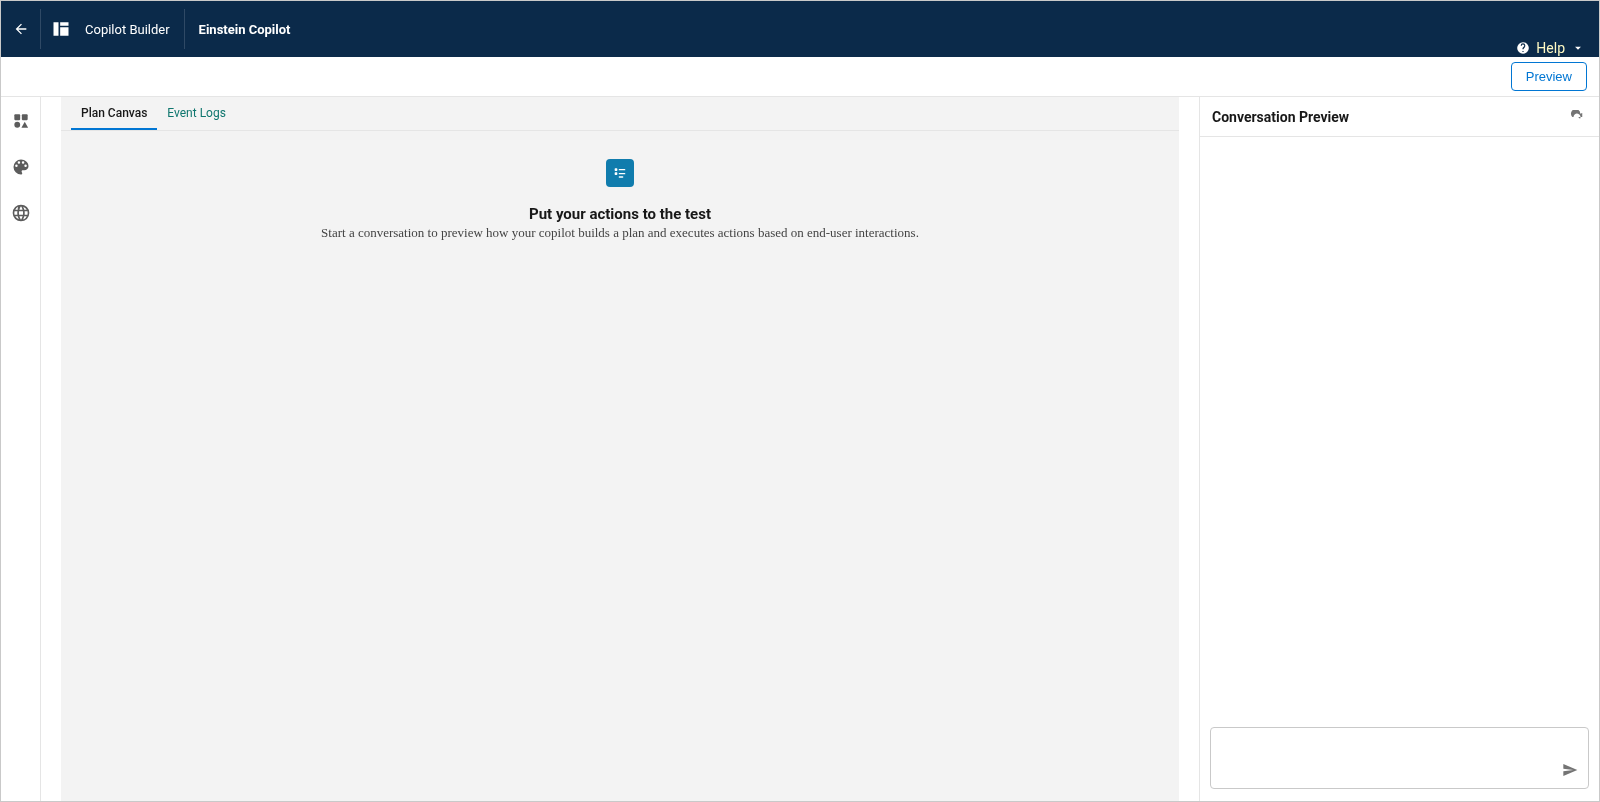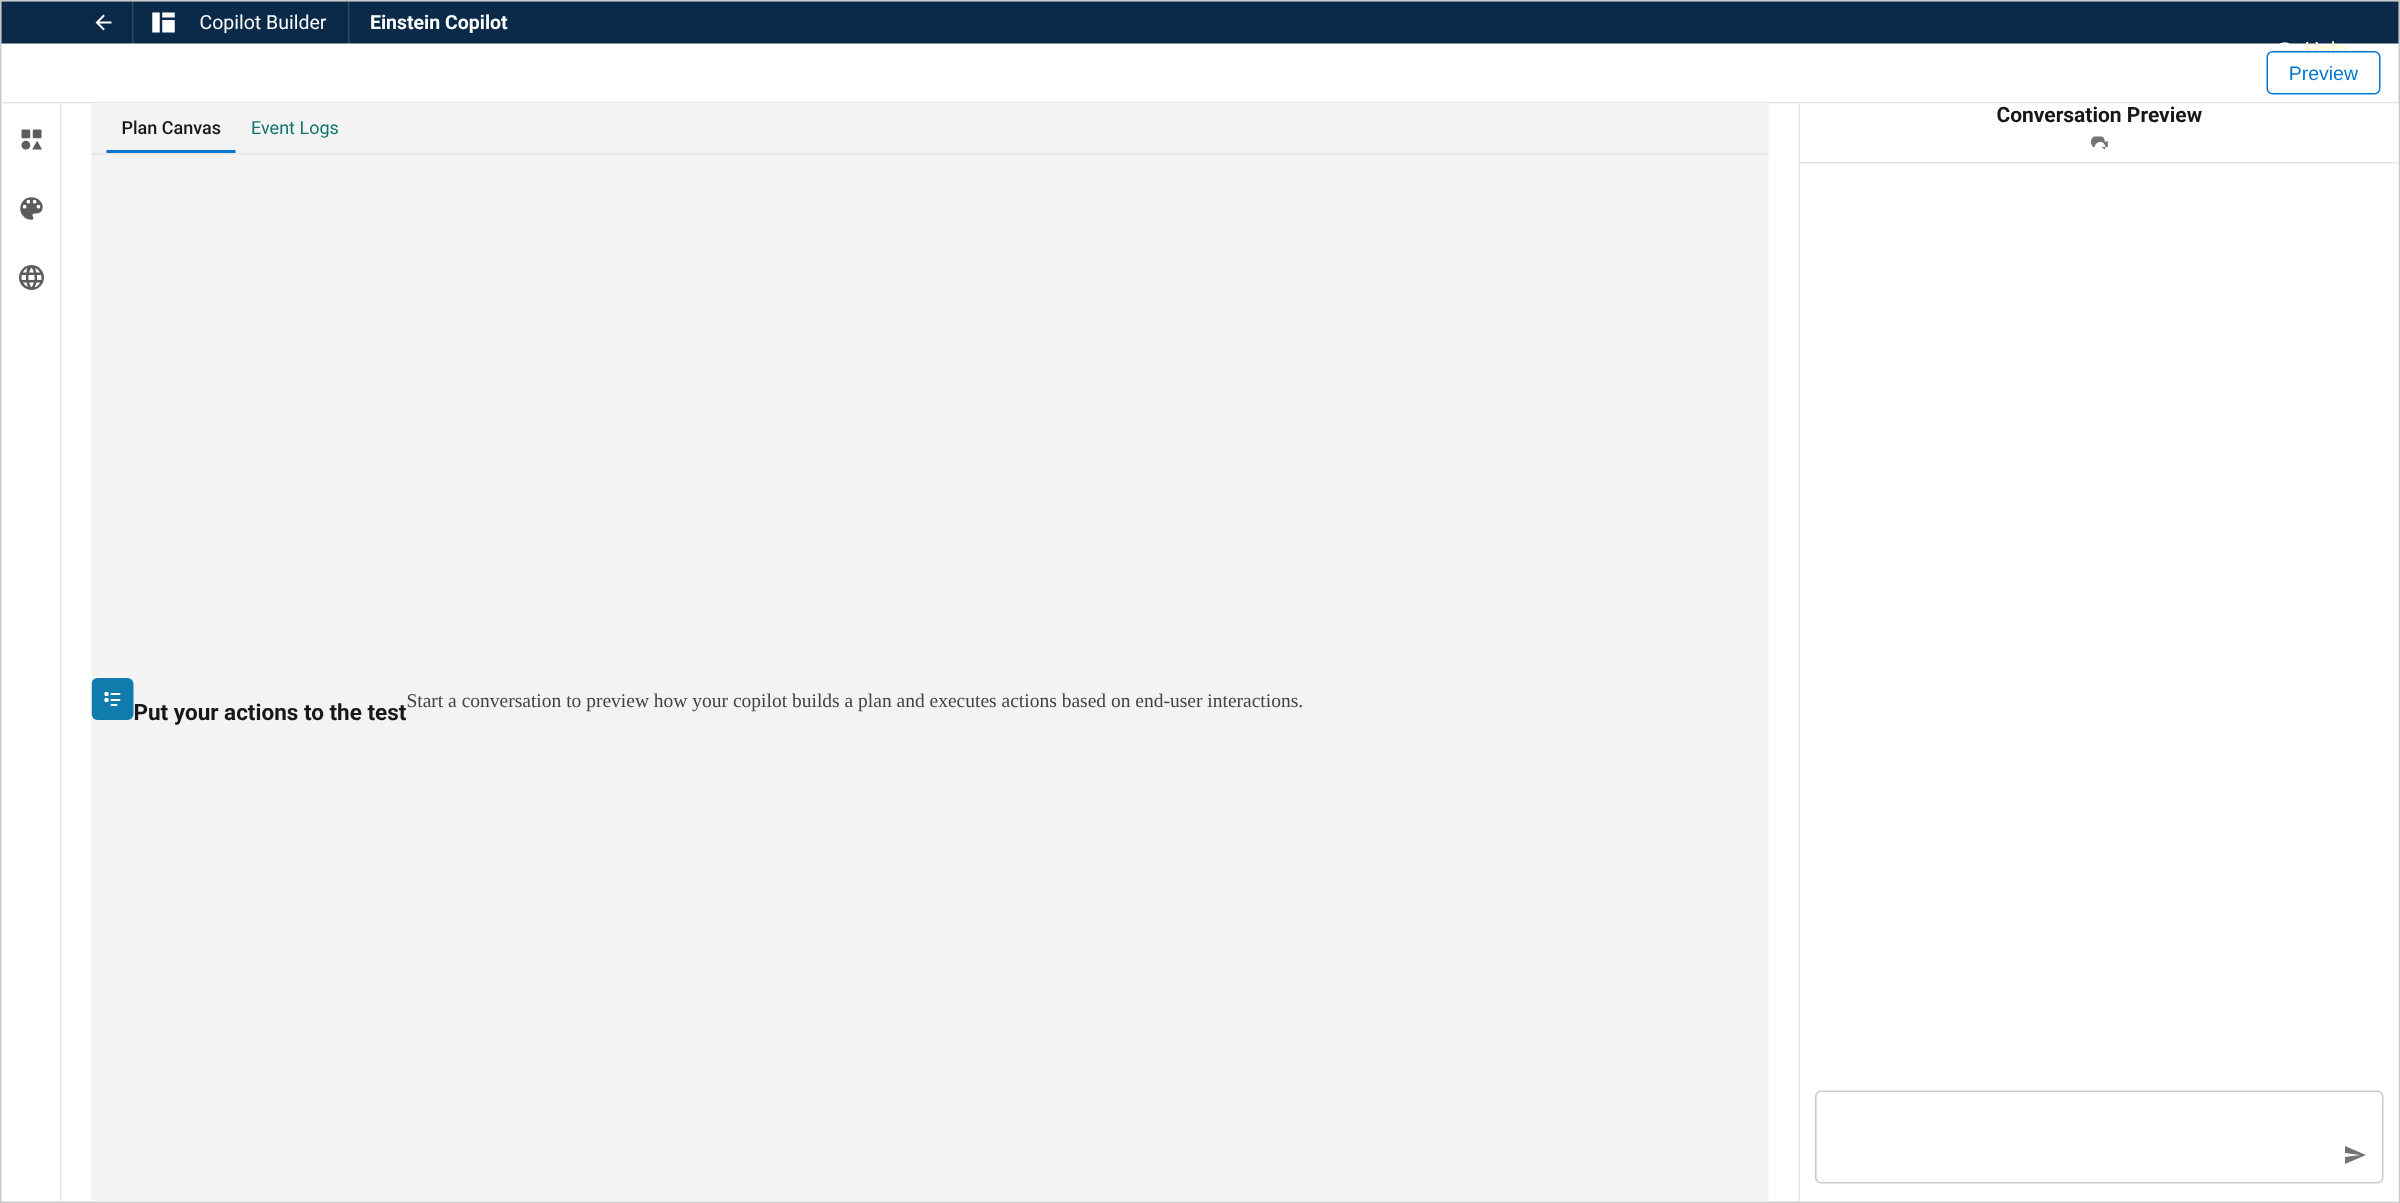--- a/index.html
+++ b/index.html
@@ -2,21 +2,21 @@
 <html><head>
 <meta charset="utf-8">
 <style>
   * { box-sizing: border-box; margin: 0; padding: 0; }
   html, body { width: 100%; height: 100%; font-family: -apple-system, BlinkMacSystemFont, "Segoe UI", Roboto, Helvetica, Arial, sans-serif; }
   body { background: #fff; color: #181818; overflow: hidden; }
 
   .app { width: 1600px; height: 802px; border: 1px solid #c9c9c9; display: flex; flex-direction: column; background: #fff; position: relative; }
 
   
-  .topbar { height: 28px; background: #0b2a4a; display: flex; align-items: center; color: #fff; flex-shrink: 0; padding-left: 48px; }
+  .topbar { height: 56px; background: #0b2a4a; display: flex; align-items: center; color: #fff; flex-shrink: 0; }
   .topbar-left { display: flex; align-items: center; height: 100%; }
   .back-btn { width: 40px; height: 40px; display: flex; align-items: center; justify-content: center; cursor: pointer; border-right: 1px solid rgba(255,255,255,0.15); }
   .back-btn svg { width: 16px; height: 16px; fill: #fff; }
   .app-icon-wrap { width: 40px; height: 40px; display: flex; align-items: center; justify-content: center; }
   .app-icon { width: 20px; height: 20px; fill: #fff; }
   .app-name { font-size: 13px; padding: 0 14px 0 4px; border-right: 1px solid rgba(255,255,255,0.15); height: 40px; display: flex; align-items: center; }
   .page-name { font-size: 13px; font-weight: 700; padding-left: 14px; }
   .topbar-right { margin-left: auto; display: flex; align-items: center; padding-right: 14px; height: 100%; }
   .help-btn { display: flex; align-items: center; gap: 6px; font-size: 14px; cursor: pointer; color: #fef9c3; margin-top: 37px; }
   .help-btn svg { width: 14px; height: 14px; fill: #fff; }
@@ -30,28 +30,28 @@
   .body { flex: 1 1 auto; display: flex; min-height: 0; gap: 20px; }
 
   .side-rail { width: 40px; border-right: 1px solid #e5e5e5; display: flex; flex-direction: column; align-items: center; padding-top: 10px; gap: 18px; flex-shrink: 0; }
   .rail-btn { width: 28px; height: 28px; display: flex; align-items: center; justify-content: center; cursor: pointer; color: #5c5c5c; }
   .rail-btn svg { width: 20px; height: 20px; fill: #5c5c5c; }
 
   .canvas-area { flex: 1 1 auto; display: flex; flex-direction: column; background: #f3f3f3; min-width: 0; }
   .tabbar { height: 34px; display: flex; align-items: stretch; border-bottom: 1px solid #e5e5e5; background: #f3f3f3; padding-left: 10px; }
   .tab { font-size: 12px; color: #0f766e; padding: 0 10px; display: flex; align-items: center; cursor: pointer; border-bottom: 2px solid transparent; }
   .tab.active { border-bottom: 2px solid #0176d3; color: #181818; font-weight: 500; }
-  .canvas-content { flex: 1 1 auto; display: flex; align-items: center; padding-top: 28px; overflow: auto; }
+  .canvas-content { flex: 1 1 auto; display: flex; flex-direction: column; align-items: center; padding-top: 28px; overflow: auto; }
   .empty-icon { width: 28px; height: 28px; background: #107cad; border-radius: 4px; display: flex; align-items: center; justify-content: center; }
   .empty-icon svg { width: 16px; height: 16px; fill: #fff; }
   .empty-title { font-size: 15px; font-weight: 700; margin-top: 18px; color: #181818; }
   .empty-desc { font-size: 13px; color: #444; margin-top: 2px; text-align: center; max-width: 640px; font-family: Liberation Serif, serif; }
 
   .conv-panel { width: 400px; border-left: 1px solid #e5e5e5; display: flex; flex-direction: column; background: #fff; flex-shrink: 0; }
-  .conv-header { height: 40px; border-bottom: 1px solid #e5e5e5; display: flex; align-items: center; padding: 0 12px; justify-content: space-between; flex-direction: column; }
+  .conv-header { height: 40px; border-bottom: 1px solid #e5e5e5; display: flex; align-items: center; padding: 0 12px; justify-content: space-between; }
   .conv-title { font-size: 14px; font-weight: 700; color: #181818; }
   .refresh-btn { width: 20px; height: 20px; display: flex; align-items: center; justify-content: center; cursor: pointer; }
   .refresh-btn svg { width: 14px; height: 14px; fill: #747474; }
   .conv-body { flex: 1 1 auto; overflow: auto; }
   .conv-input-wrap { padding: 8px 10px 12px 10px; }
   .conv-input-box { border: 1px solid #c9c9c9; border-radius: 4px; height: 62px; display: flex; align-items: flex-end; justify-content: flex-end; padding: 8px; }
   .conv-input-box textarea { flex: 1 1 auto; border: none; resize: none; outline: none; font-family: inherit; font-size: 13px; height: 100%; }
   .send-btn { width: 20px; height: 20px; display: flex; align-items: center; justify-content: center; cursor: pointer; }
   .send-btn svg { width: 16px; height: 16px; fill: #747474; }
 </style>

